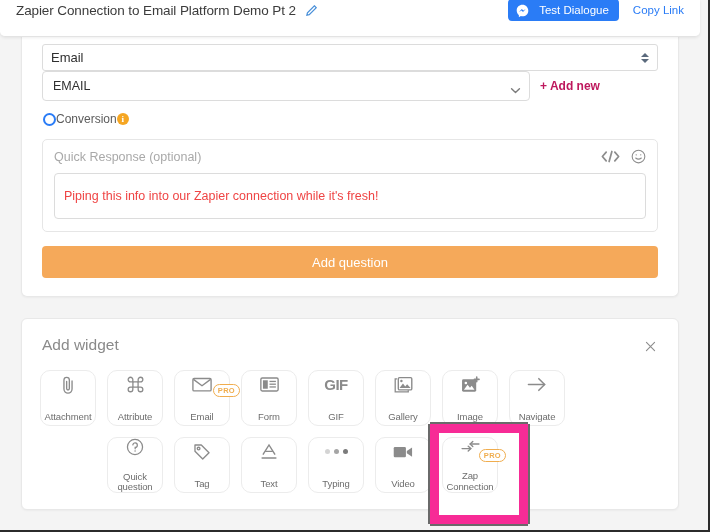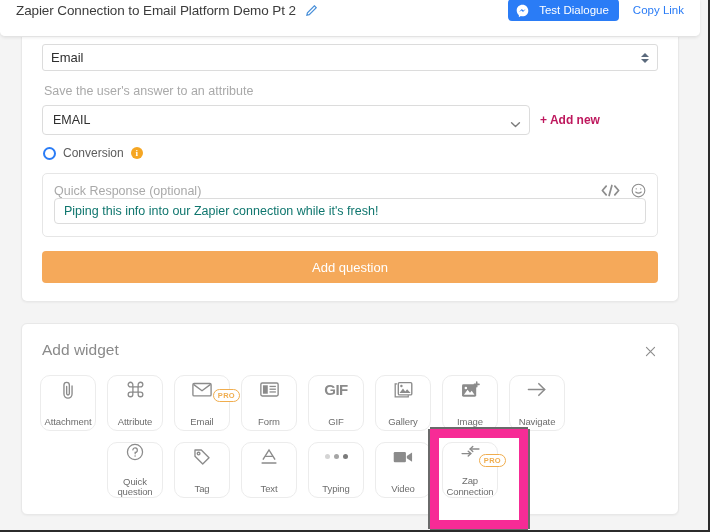--- a/index.html
+++ b/index.html
@@ -176,21 +176,20 @@
     font-size: 12px;
     color: #be185d;
     cursor: pointer;
     white-space: nowrap;
     font-weight: bold;
   }
 
   .conversion-row {
     display: flex;
     align-items: center;
-    gap: 7px;
     margin: 11px 0 0 1px;
   }
   .radio-on {
     width: 13px; height: 13px;
     border-radius: 50%;
     border: 2.5px solid #2a7cf6;
     background: #ffffff;
     box-sizing: border-box;
     flex: 0 0 auto;
     cursor: pointer;
@@ -216,42 +215,43 @@
   
   .qr-box {
     margin-top: 13px;
     border: 1px solid #e6e6e6;
     border-radius: 5px;
     padding: 9px 11px 12px 11px;
   }
   .qr-head {
     display: flex;
     align-items: center;
+    margin-bottom: 9px;
   }
   .qr-title {
     font-size: 12.5px;
     color: #a9a9a9;
   }
   .qr-head-spacer { flex: 1; }
   .qr-icon {
     color: #8d8d8d;
     margin-left: 11px;
     cursor: pointer;
     display: flex;
     align-items: center;
   }
   .qr-input {
     width: 100%;
-    height: 26px;
+    height: 46px;
     border: 1px solid #dcdcdc;
     border-radius: 4px;
     background: #ffffff;
     padding: 0 9px;
     font-size: 12.5px;
-    color: #0f766e;
+    color: #ef4444;
     font-family: "Liberation Sans", sans-serif;
     display: flex;
     align-items: center;
     cursor: text;
   }
 
   .add-question-btn {
     display: block;
     width: 100%;
     margin-top: 14px;
@@ -409,21 +409,20 @@
     <div class="card card-question">
 
       <div class="native-select">
         <span>Email</span>
         <span class="spinner">
           <i class="up"></i>
             <i class="down"></i>
         </span>
       </div>
 
-      <div class="field-label">Save the user's answer to an attribute</div>
 
       <div class="attr-row">
         <div class="attr-select">
           <span>EMAIL</span>
           <span class="chev">
             <svg viewBox="0 0 12 8" width="11" height="7" fill="none" stroke="#7b7b7b" stroke-width="1.6" stroke-linecap="round" stroke-linejoin="round">
               <path d="M1.5 2 L6 6.3 L10.5 2"></path>
             </svg>
           </span>
         </div>

